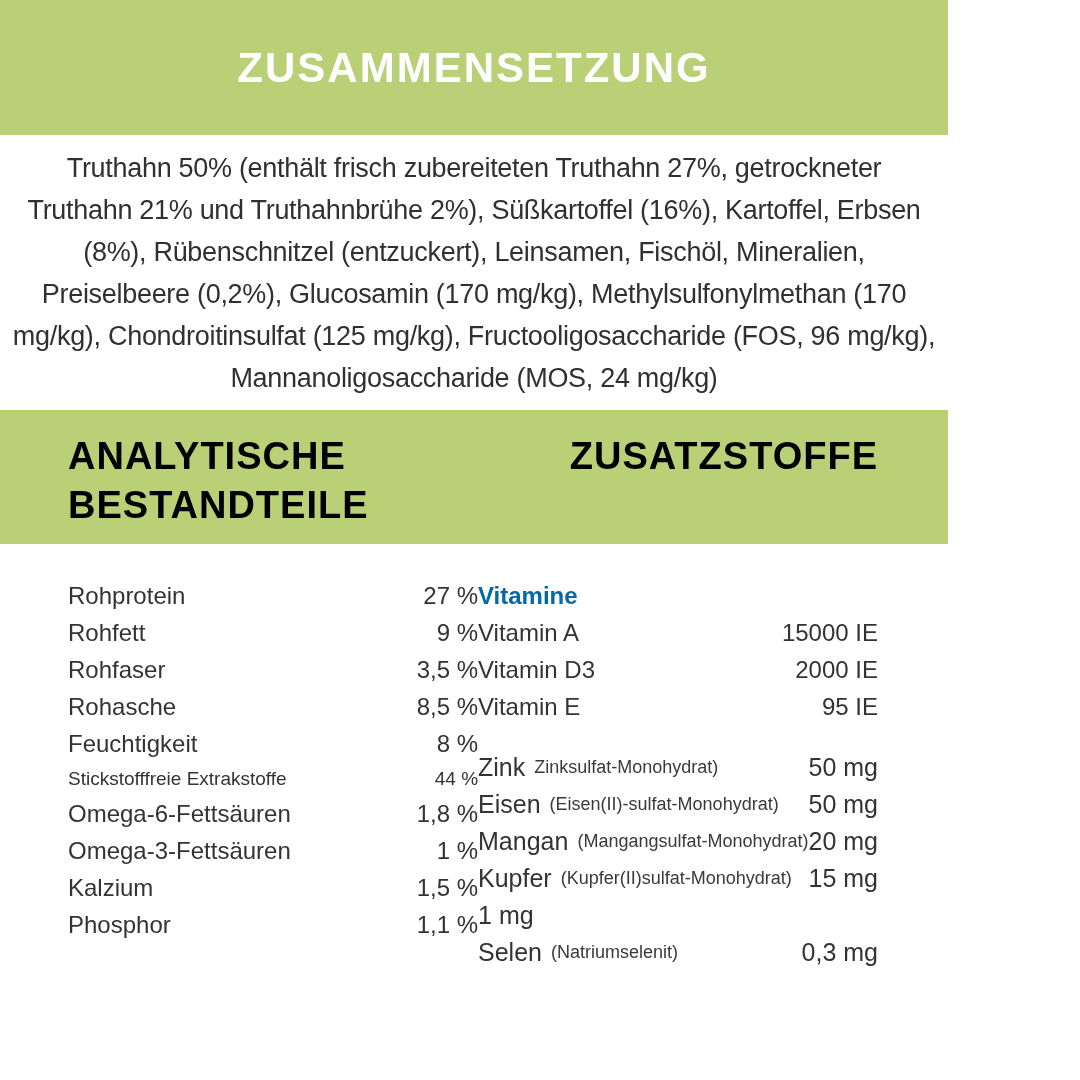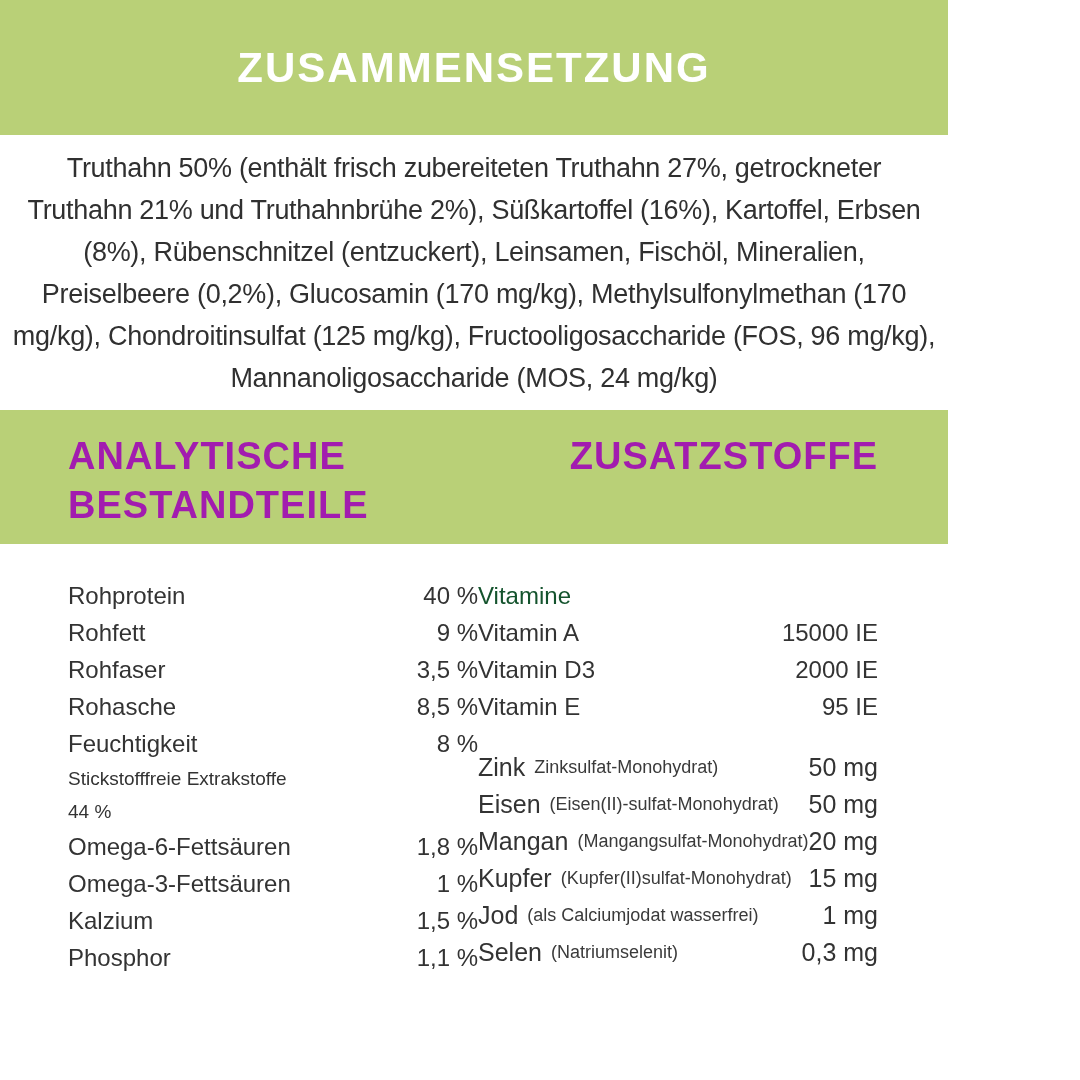--- a/index.html
+++ b/index.html
@@ -55,21 +55,21 @@
     height: 134px;
     background: #b9d077;
     box-sizing: border-box;
     padding: 22px 70px 0 68px;
     display: flex;
     justify-content: space-between;
     align-items: flex-start;
   }
   .band-mid h2 {
     margin: 0;
-    color: #a21caf;
+    color: #000000;
     font-size: 38px;
     font-weight: 800;
     letter-spacing: 1px;
     line-height: 49px;
     font-stretch: condensed;
   }
   .band-mid .left-heading { max-width: 430px; }
 
   
   .columns {
@@ -84,26 +84,26 @@
   .row {
     display: flex;
     justify-content: space-between;
     align-items: baseline;
     line-height: 37px;
     font-size: 24px;
     color: #333333;
   }
   .row .label { white-space: nowrap; }
   .row .value { white-space: nowrap; text-align: right; }
-  .row.small  { line-height: 33px; font-size: 19px; flex-direction: column; }
+  .row.small  { line-height: 33px; font-size: 19px; }
 
   .vitamins-header {
     font-size: 24px;
-    font-weight: 400;
-    color: #14532d;
+    font-weight: 700;
+    color: #0369a1;
     line-height: 37px;
   }
 
   .minerals { margin-top: 24px; }
   .minerals .row { font-size: 25px; }
   .minerals .name-wrap { display: flex; align-items: flex-end; }
   .minerals .note {
     font-size: 18px;
     margin-left: 9px;
     color: #3a3a3a;
@@ -126,21 +126,21 @@
   <div class="band-mid">
     <h2 class="left-heading">ANALYTISCHE BESTANDTEILE</h2>
     <h2 class="right-heading">ZUSATZSTOFFE</h2>
   </div>
 
   <div class="columns">
 
     <div class="col-left">
       <div class="row">
         <span class="label">Rohprotein</span>
-        <span class="value">40 %</span>
+        <span class="value">27 %</span>
       </div>
       <div class="row">
         <span class="label">Rohfett</span>
         <span class="value">9 %</span>
       </div>
       <div class="row">
         <span class="label">Rohfaser</span>
         <span class="value">3,5 %</span>
       </div>
       <div class="row">
@@ -212,24 +212,20 @@
           <span class="value">20 mg</span>
         </div>
         <div class="row">
           <span class="name-wrap">
             <span class="label">Kupfer</span>
             <span class="note">(Kupfer(II)sulfat-Monohydrat)</span>
           </span>
           <span class="value">15 mg</span>
         </div>
         <div class="row">
-          <span class="name-wrap">
-            <span class="label">Jod</span>
-            <span class="note">(als Calciumjodat wasserfrei)</span>
-          </span>
           <span class="value">1 mg</span>
         </div>
         <div class="row">
           <span class="name-wrap">
             <span class="label">Selen</span>
             <span class="note">(Natriumselenit)</span>
           </span>
           <span class="value">0,3 mg</span>
         </div>
       </div>

